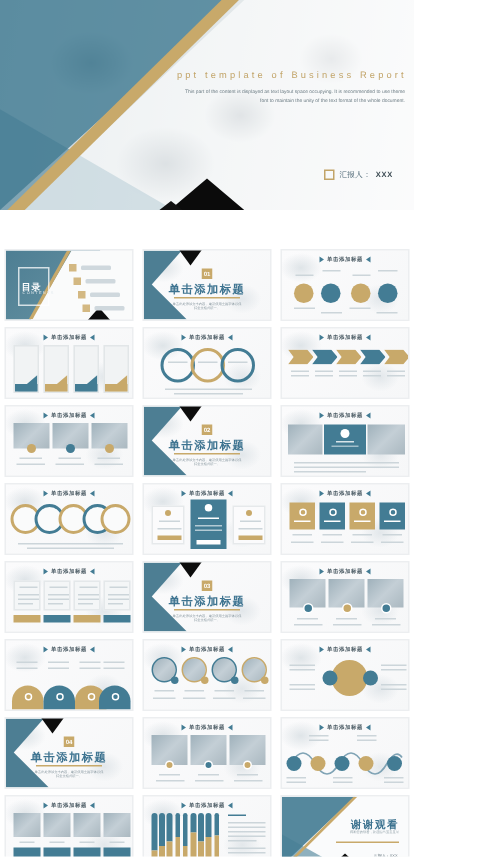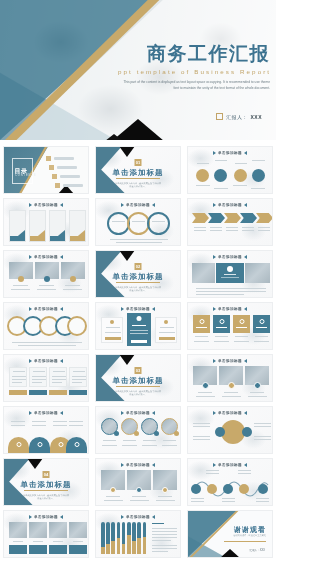--- a/index.html
+++ b/index.html
@@ -53,21 +53,21 @@
 
   
   .grid { position:absolute; top:144px; left:0; width:276px;
           display:grid; grid-template-columns:repeat(3,92px); gap:0; }
   .cell { width:92px; height:52px; padding:2px 3px; }
   .slide { position:relative; width:86px; height:48px; overflow:hidden;
       background:#fdfdfd; border:0.5px solid #eceef0;
       background-image:
         radial-gradient(ellipse 20px 14px at 15% 25%, rgba(200,210,216,.55), transparent 70%),
         radial-gradient(ellipse 18px 14px at 78% 70%, rgba(205,214,220,.5), transparent 70%),
-        linear-gradient(135deg,#fbfbfc,#f6f7f8); }
+        linear-gradient(135deg,#fbfbfc,#f6f7f8); margin-top: 20px; }
 
   
   .shead { position:absolute; top:3.5px; left:0; width:100%; display:flex;
       justify-content:center; align-items:center; gap:2px; }
   .shead .tri-l { width:0;height:0;border-top:2.2px solid transparent;
       border-bottom:2.2px solid transparent;border-left:3.4px solid #437c94; }
   .shead .tri-r { width:0;height:0;border-top:2.2px solid transparent;
       border-bottom:2.2px solid transparent;border-right:3.4px solid #437c94; }
   .shead .txt { font-size:3.6px; color:#4a5a63; font-weight:bold; letter-spacing:.4px; }
   .circ { border-radius:50%; }
@@ -142,21 +142,20 @@
   <div class="cover">
     <div class="cover-photo"></div>
     <div class="cover-teal"></div>
     <div class="cover-teal2"></div>
     <div class="cover-white"></div>
     <div class="cover-gold"></div>
     <div class="cover-tri"></div>
     <div class="cover-tri-sm"></div>
 
     <div class="cover-text">
-      <div class="cover-title">商务工作汇报</div>
       <div class="cover-sub">ppt template of Business Report</div>
       <div class="cover-desc">This part of the content is displayed as text layout space occupying. It is recommended to use theme font to maintain the unity of the text format of the whole document.</div>
     </div>
     <div class="cover-author">
       <span class="box"></span>
       <span class="nm">汇报人：</span>
       <span class="xx">XXX</span>
     </div>
   </div>
 

